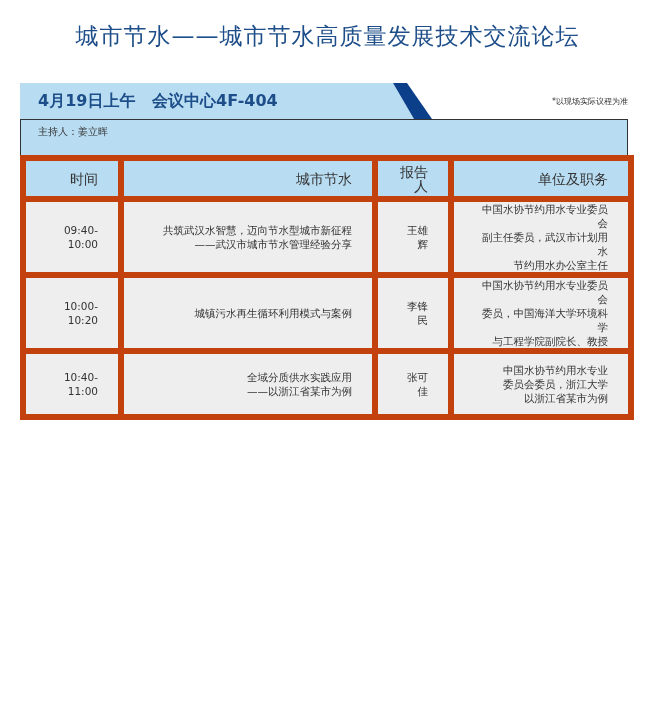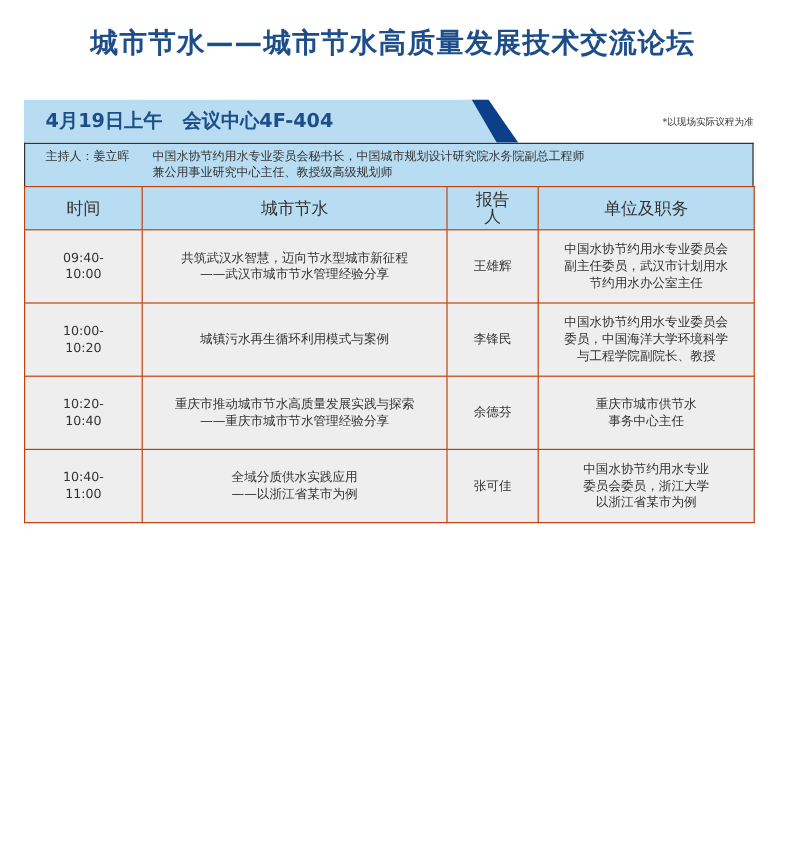--- a/index.html
+++ b/index.html
@@ -2,51 +2,51 @@
 <html><head>
 <meta charset="utf-8">
 <style>
   html, body { margin: 0; padding: 0; }
   body {
     width: 655px; height: 706px; background: #ffffff; position: relative;
     font-family: "DejaVu Sans", "Liberation Sans", sans-serif; overflow: hidden;
   }
   .title {
     position: absolute; left: 0; top: 19px; width: 655px; text-align: center;
-    font-size: 23px; font-weight: bold; color: #1d4e89; letter-spacing: 1px;
+    font-size: 23px; font-weight: normal; color: #1d4e89; letter-spacing: 1px;
     line-height: 34px;
   }
   .banner {
     position: absolute; left: 20px; top: 83px; width: 608px; height: 36px;
   }
   .banner-bg {
     position: absolute; left: 0; top: 0; width: 608px; height: 36px;
   }
   .banner-text {
     position: absolute; left: 18px; top: 0; height: 36px; line-height: 36px;
     font-size: 16px; color: #1d4e89; white-space: pre; font-weight: bold;
   }
   .banner-note {
     position: absolute; right: 0; top: 12px; font-size: 8px; color: #333;
     line-height: 14px;
   }
   .host {
     position: absolute; left: 20px; top: 119px; width: 606px; height: 36px;
     background: #b8dcf1; border: 1px solid #333; border-bottom: none;
-    font-size: 10px; color: #333; font-family: Liberation Mono, monospace;
+    font-size: 10px; color: #333;
   }
   .host-label { position: absolute; left: 17px; top: 5px; line-height: 14px; }
   .host-desc { position: absolute; left: 106px; top: 5px; line-height: 14px; }
   table.schedule {
     position: absolute; left: 20px; top: 155px; width: 608px;
     border-collapse: collapse; table-layout: fixed;
     font-size: 10.5px; color: #333;
   }
   table.schedule th, table.schedule td {
-    border: 1px solid #c2410c; text-align: center; vertical-align: middle;
+    border: 6px solid #c2410c; text-align: right; vertical-align: middle;
     padding: 0 20px; line-height: 14px;
   }
   table.schedule th {
     background: #b8dcf1; height: 35px; font-size: 14px; font-weight: normal; color: #333;
   }
   table.schedule td { background: #eeeeee; height: 60px; }
   .line { display: block; }
 </style>
 </head>
 <body>
@@ -57,24 +57,20 @@
   <svg class="banner-bg" width="608" height="36" viewBox="0 0 608 36">
     <polygon points="0,0 373,0 394,36 0,36" fill="#b8dcf1"></polygon>
     <polygon points="373,0 387,0 412,36 394,36" fill="#0b3f8a"></polygon>
   </svg>
   <div class="banner-text">4月19日上午   会议中心4F-404</div>
   <div class="banner-note">*以现场实际议程为准</div>
 </div>
 
 <div class="host">
   <div class="host-label">主持人：姜立晖</div>
-  <div class="host-desc">
-    <span class="line">中国水协节约用水专业委员会秘书长，中国城市规划设计研究院水务院副总工程师</span>
-    <span class="line">兼公用事业研究中心主任、教授级高级规划师</span>
-  </div>
 </div>
 
 <table class="schedule">
   <colgroup>
     <col style="width:98px">
     <col style="width:254px">
     <col style="width:76px">
     <col style="width:180px">
   </colgroup>
   <thead>
@@ -109,34 +105,20 @@
       <td>
           <span class="line">李锋民</span>
         </td>
       <td>
         <span class="line">中国水协节约用水专业委员会</span>
         <span class="line">委员，中国海洋大学环境科学</span>
         <span class="line">与工程学院副院长、教授</span>
       </td>
     </tr>
     <tr>
-      <td>10:20-10:40</td>
-      <td>
-        <span class="line">重庆市推动城市节水高质量发展实践与探索</span>
-        <span class="line">——重庆市城市节水管理经验分享</span>
-      </td>
-      <td>
-          <span class="line">余德芬</span>
-        </td>
-      <td>
-        <span class="line">重庆市城市供节水</span>
-        <span class="line">事务中心主任</span>
-      </td>
-    </tr>
-    <tr>
       <td>10:40-11:00</td>
       <td>
         <span class="line">全域分质供水实践应用</span>
         <span class="line">——以浙江省某市为例</span>
       </td>
       <td>
           <span class="line">张可佳</span>
         </td>
       <td>
         <span class="line">中国水协节约用水专业</span>

